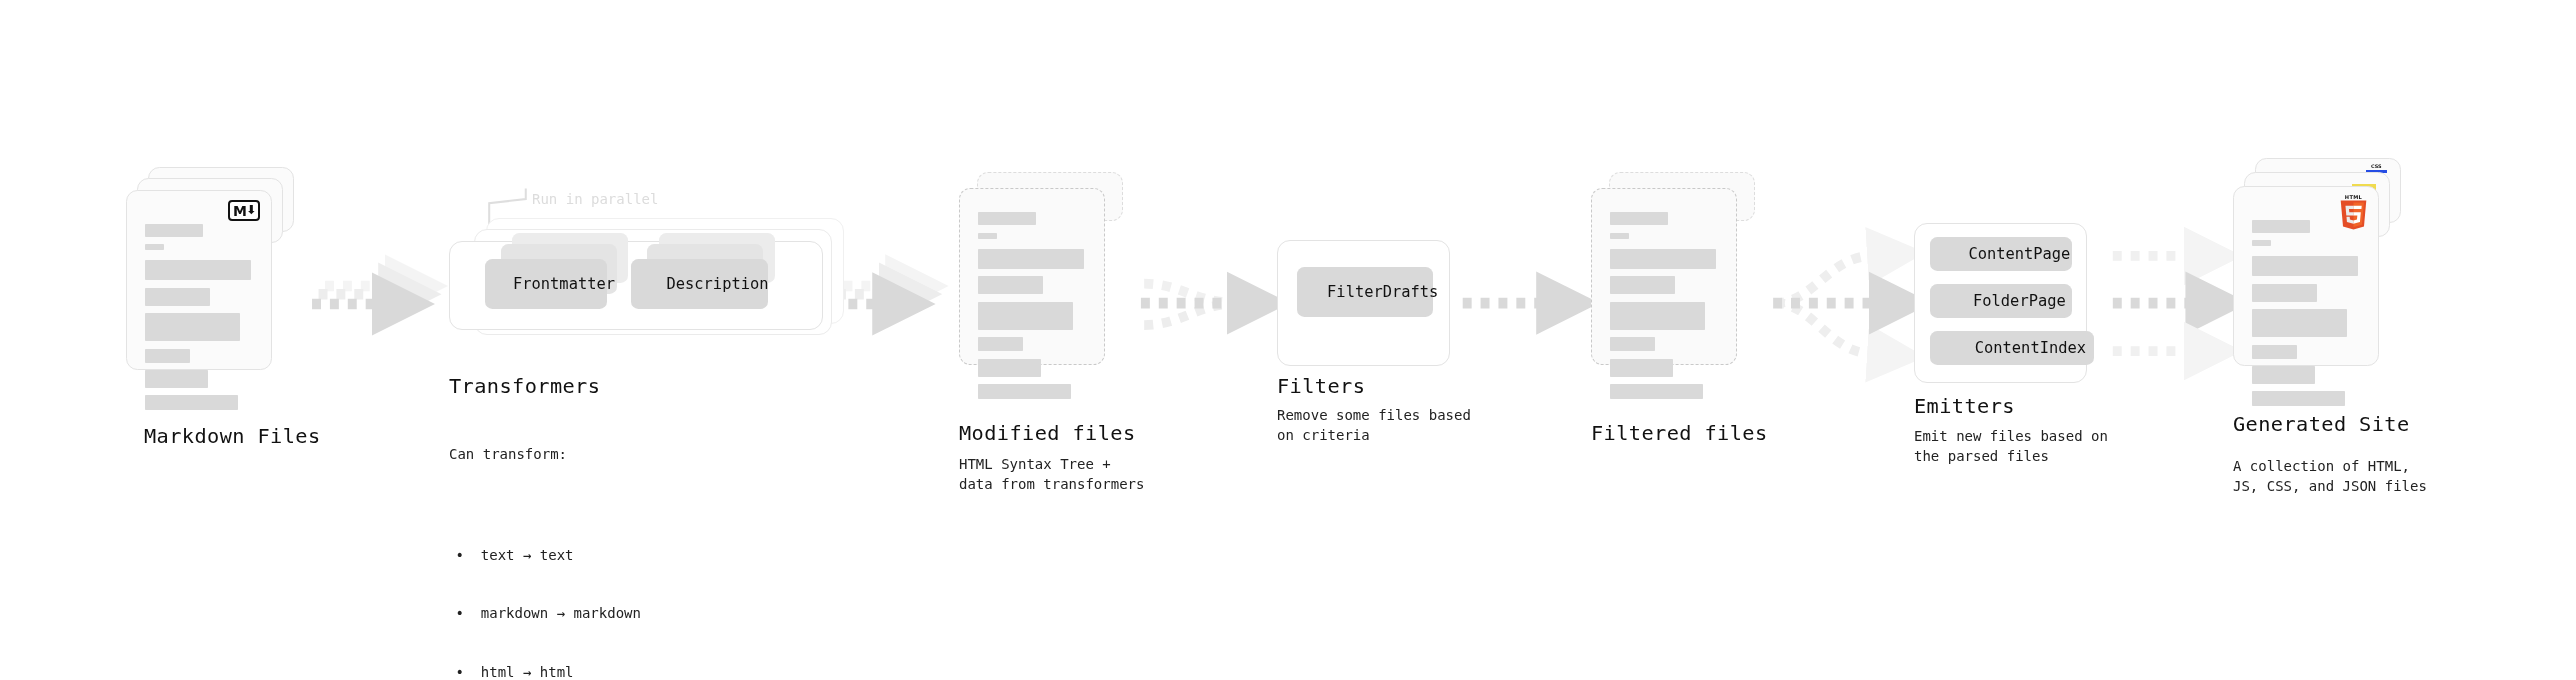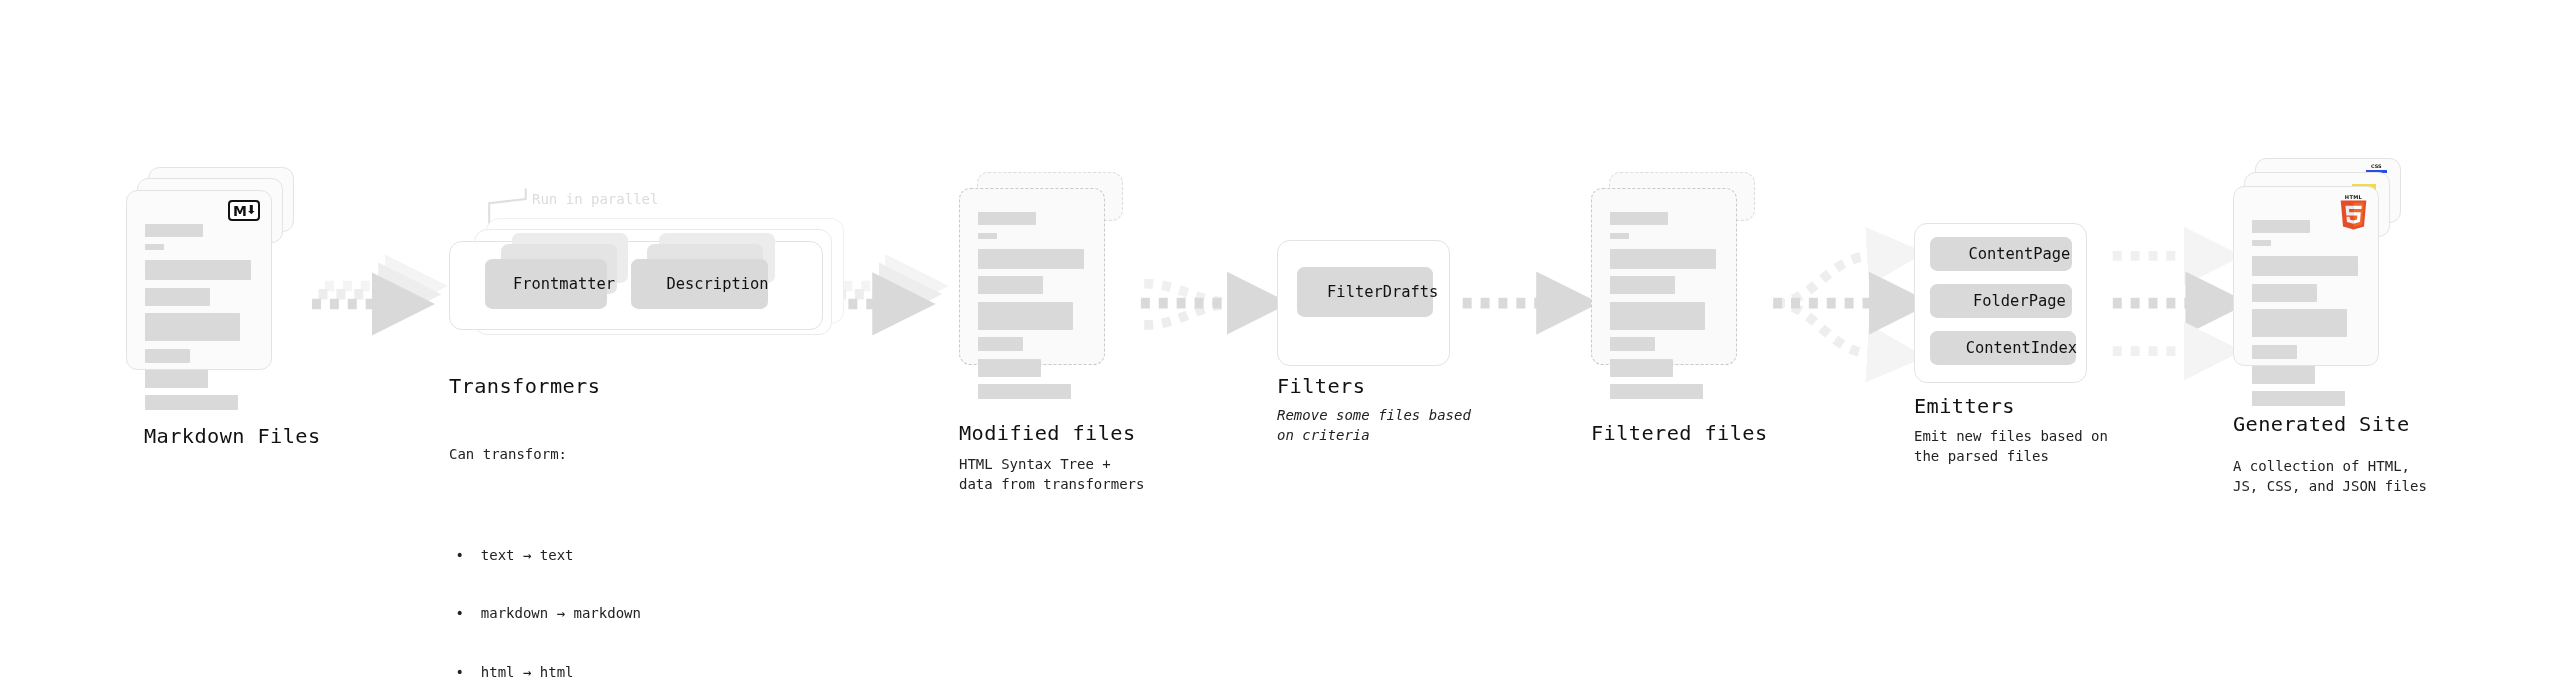--- a/index.html
+++ b/index.html
@@ -256,21 +256,21 @@
   <div class="title" style="left:959px; top:421px;">Modified files</div>
   <div class="caption" style="left:959px; top:455px;">HTML Syntax Tree +
 data from transformers</div>
 
   <div class="group-box" style="left:1277px; top:240px; width:173px; height:126px;">
     <div class="chip" style="left:18.7px; top:26px; width:136px; height:50px;">
       <span>FilterDrafts</span>
     </div>
   </div>
   <div class="title" style="left:1277px; top:374px;">Filters</div>
-  <div class="caption" style="left:1277px; top:406px;font-style:italic;">Remove some files based
+  <div class="caption" style="left:1277px; top:406px;">Remove some files based
 on criteria</div>
 
   <div class="doc-stack" style="left:1591px; top:172px;">
     <div class="doc-card dashed" style="left:18px; top:0px; width:146px; height:49px; border-color:#dddddd;"></div>
     <div class="doc-card dashed" style="left:0px; top:16.3px; width:146px; height:177px;">
       <div class="doc-lines" style="top:23px;">
         <div class="bar" style="width:54%; height:13px;"></div>
         <div class="bar" style="width:18%; height:6.5px; margin-bottom:9.8px;"></div>
         <div class="bar" style="width:98%; height:20.3px;"></div>
         <div class="bar" style="width:60%; height:18px;"></div>
@@ -283,21 +283,21 @@
   </div>
   <div class="title" style="left:1591px; top:421px;">Filtered files</div>
 
   <div class="group-box" style="left:1914px; top:223px; width:173px; height:160px;">
     <div class="chip" style="left:15.4px; top:13px; width:142px; height:34px;">
       <span>ContentPage</span>
     </div>
     <div class="chip" style="left:15.4px; top:60px; width:142px; height:34px;">
       <span>FolderPage</span>
     </div>
-    <div class="chip" style="left:15.4px; top:107px; width:146px; height:34px;">
+    <div class="chip" style="left:15.4px; top:107px; width:164px; height:34px;">
       <span>ContentIndex</span>
     </div>
   </div>
   <div class="title" style="left:1914px; top:394px;">Emitters</div>
   <div class="caption" style="left:1914px; top:427px;">Emit new files based on
 the parsed files</div>
 
   <div class="doc-stack" style="left:2233px; top:158px;">
     <div class="doc-card" style="left:22px; top:0px; width:146px; height:65px;">
       <div class="css-badge" style="right:12.2px; top:4.9px;">

